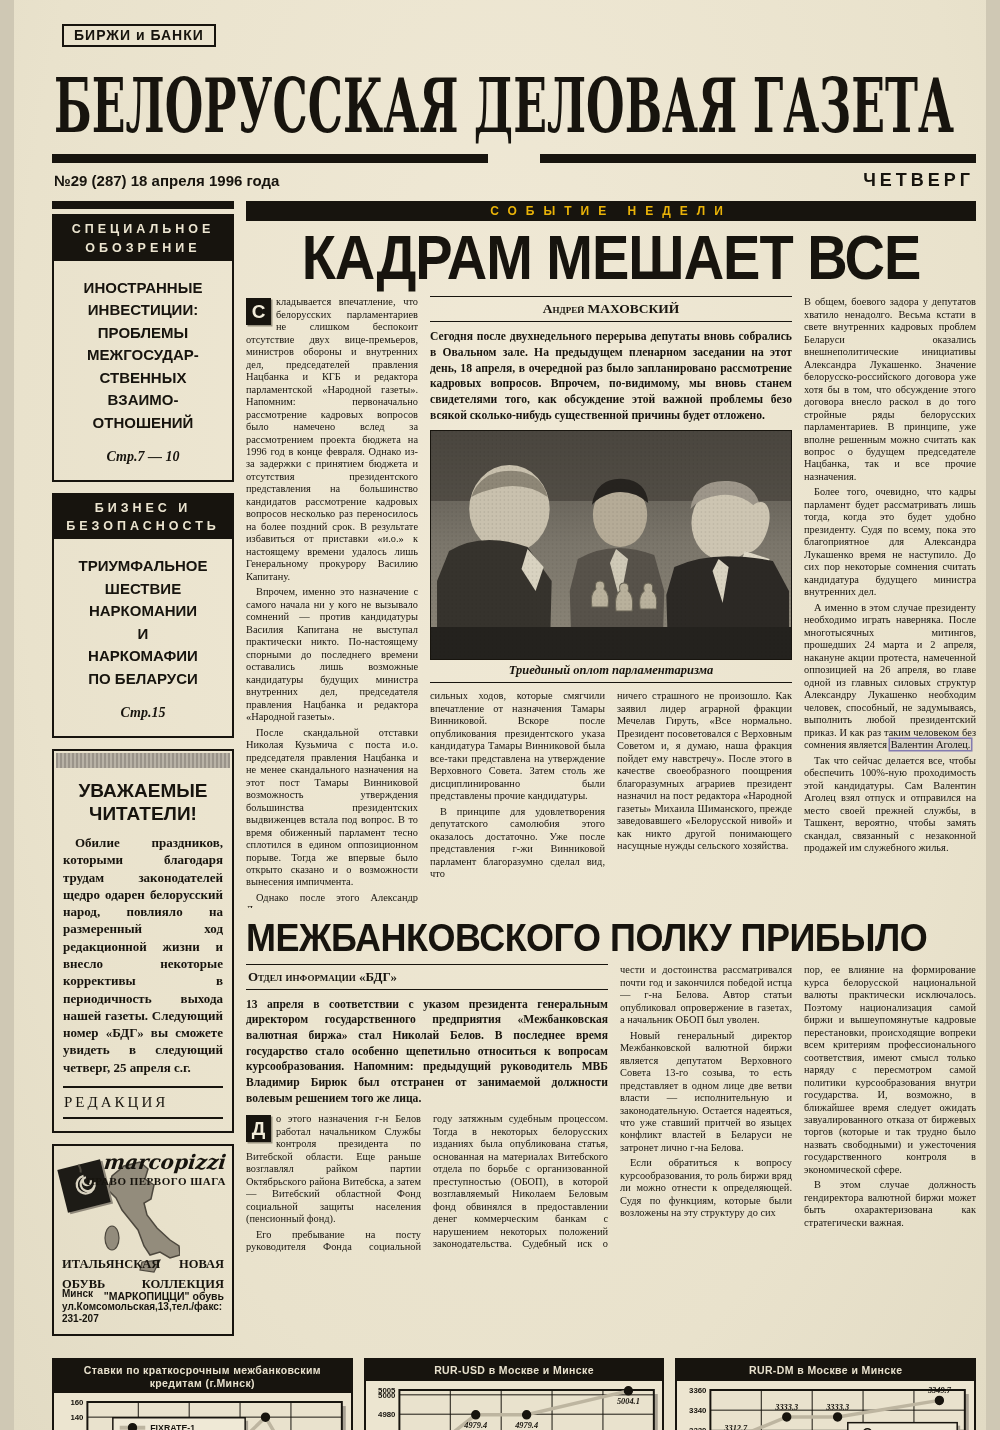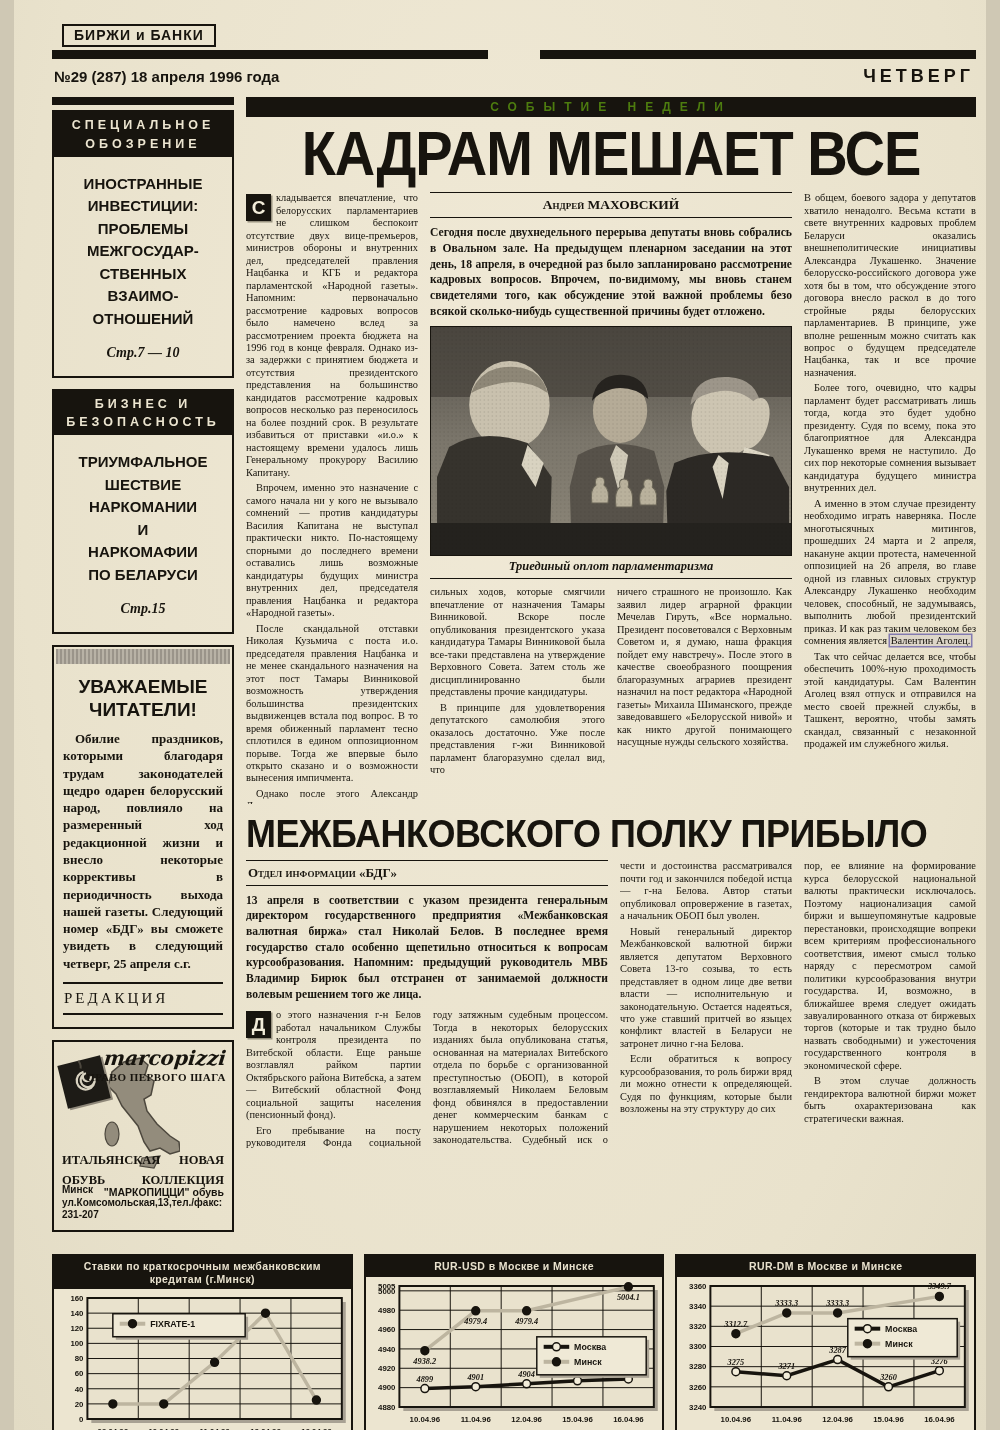--- a/index.html
+++ b/index.html
@@ -40,21 +40,21 @@
         transform:skewX(-6deg);}
   .ad-slogan{position:absolute;top:30px;right:6px;font:bold 11px/1 "Liberation Serif",serif;letter-spacing:.5px;}
   .ad-map{position:absolute;top:14px;left:34px;}
   .ad-tag{position:absolute;top:18px;left:8px;width:44px;height:44px;background:#1d1b16;
         transform:rotate(-14deg);box-shadow:2px 2px 0 #8f887a;}
   .ad-left-label{position:absolute;left:8px;top:108px;font:bold 12.5px/1.6 "Liberation Serif",serif;white-space:pre-line;}
   .ad-right-label{position:absolute;right:8px;top:108px;font:bold 12.5px/1.6 "Liberation Serif",serif;text-align:right;white-space:pre-line;}
   .ad-note{position:absolute;right:8px;bottom:32px;font:bold 10.5px/1 "Liberation Sans",sans-serif;}
   .ad-addr{position:absolute;left:8px;bottom:8px;font:bold 10px/1.25 "Liberation Sans",sans-serif;white-space:pre-line;}
   
-  .banner{background:#17140e;color:#4d7c0f;text-align:center;
+  .banner{background:#17140e;color:#eab308;text-align:center;
         font:bold 12px/1 "Liberation Sans",sans-serif;letter-spacing:9px;padding:4px 0;}
   .headline1{font:bold 56px/1.05 "Liberation Sans",sans-serif;text-align:center;margin:8px 0 8px;
         transform:scaleY(1.12);letter-spacing:-1px;}
   .art1-row{display:flex;gap:12px;height:612px;overflow:hidden;}
   .col{width:172px;flex:none;font:10.4px/1.2 "Liberation Serif",serif;text-align:justify;overflow:hidden;}
   .col p, .mid-cols p, .a2-cols p{margin:0 0 3px;text-indent:10px;}
   .col p.first, .a2-cols p.first{text-indent:0;}
   .mid{width:362px;flex:none;display:flex;flex-direction:column;overflow:hidden;}
   .byline-block{border-top:1.5px solid #17140e;border-bottom:1.5px solid #17140e;text-align:center;
         font:bold 13.5px/1.2 "Liberation Serif",serif;font-variant:small-caps;padding:4px 0;margin-bottom:7px;}
@@ -84,20 +84,27 @@
   .chart-box svg.plot{display:block;width:100%;height:152px;}
 </style>
 </head>
 <body>
 
 <div class="page">
  <div class="inner">
 
   <div>
     <span class="kicker-badge">БИРЖИ и БАНКИ</span>
+    <div class="masthead-wrap">
+      <svg width="905" height="98" viewBox="0 0 905 98">
+        <g transform="scale(1,1.3)">
+          <text x="2" y="64" font-size="58" font-weight="bold" font-family="DejaVu Serif, serif" fill="#17140e" textLength="900" lengthAdjust="spacingAndGlyphs">БЕЛОРУССКАЯ ДЕЛОВАЯ ГАЗЕТА</text>
+        </g>
+      </svg>
+    </div>
     <div class="mast-bars">
           <div></div>
           <div></div>
         </div>
     <div class="issue-row">
       <span>№29 (287) 18 апреля 1996 года</span>
       <span class="weekday">ЧЕТВЕРГ</span>
     </div>
   </div>
 
@@ -225,21 +232,21 @@
           <div class="caption">Триединый оплот парламентаризма</div>
           <div class="mid-cols">
             <p class="first" style="text-indent:0;font-family:Liberation Serif, serif;">сильных ходов, которые смягчили впечатление от назначения Тамары Винниковой. Вскоре после опубликования президентского указа кандидатура Тамары Винниковой была все-таки представлена на утверждение Верховного Совета. Затем столь же дисциплинированно были представлены прочие кандидатуры.</p>
             <p>В принципе для удовлетворения депутатского самолюбия этого оказалось достаточно. Уже после представления г-жи Винниковой парламент благоразумно сделал вид, что</p>
             <p style="text-indent:0;">ничего страшного не произошло. Как заявил лидер аграрной фракции Мечелав Гируть, «Все нормально. Президент посоветовался с Верховным Советом и, я думаю, наша фракция пойдет ему навстречу». После этого в качестве своеобразного поощрения благоразумных аграриев президент назначил на пост редактора «Народной газеты» Михаила Шиманского, прежде заведовавшего «Белорусской нивой» и как никто другой понимающего насущные нужды сельского хозяйства.</p>
           </div>
         </div>
 
         <div class="col">
           <p class="first">В общем, боевого задора у депутатов хватило ненадолго. Весьма кстати в свете внутренних кадровых проблем Беларуси оказались внешнеполитические инициативы Александра Лукашенко. Значение белорусско-российского договора уже хотя бы в том, что обсуждение этого договора внесло раскол в до того стройные ряды белорусских парламентариев. В принципе, уже вполне решенным можно считать как вопрос о будущем председателе Нацбанка, так и все прочие назначения.</p>
-          <p>Более того, очевидно, что кадры парламент будет рассматривать лишь тогда, когда это будет удобно президенту. Судя по всему, пока это благоприятное для Александра Лукашенко время не наступило. До сих пор некоторые сомнения вызывает кандидатура будущего министра внутренних дел.</p>
+          <p>Более того, очевидно, что кадры парламент будет рассматривать лишь тогда, когда это будет удобно президенту. Судя по всему, пока это благоприятное для Александра Лукашенко время не наступило. До сих пор некоторые сомнения считать кандидатура будущего министра внутренних дел.</p>
           <p><span>А именно в этом случае президенту необходимо играть наверняка. После многотысячных митингов, прошедших 24 марта и 2 апреля, накануне акции протеста, намеченной оппозицией на 26 апреля, во главе одной из главных силовых структур Александру Лукашенко необходим человек, способный, не задумываясь, выполнить любой президентский приказ. И как раз таким человеком без сомнения является </span><span class="pen-mark">Валентин Аголец.</span></p>
           <p>Так что сейчас делается все, чтобы обеспечить 100%-ную проходимость этой кандидатуры. Сам Валентин Аголец взял отпуск и отправился на место своей прежней службы, в Ташкент, вероятно, чтобы замять скандал, связанный с незаконной продажей им служебного жилья.</p>
         </div>
       </div>
 
       <h2 class="headline2" style="margin-block:12px 8px;">МЕЖБАНКОВСКОГО ПОЛКУ ПРИБЫЛО</h2>
 
       <div class="a2-row">
         <div class="a2-left">
           <div class="a2-byline">Отдел информации «БДГ»</div>

